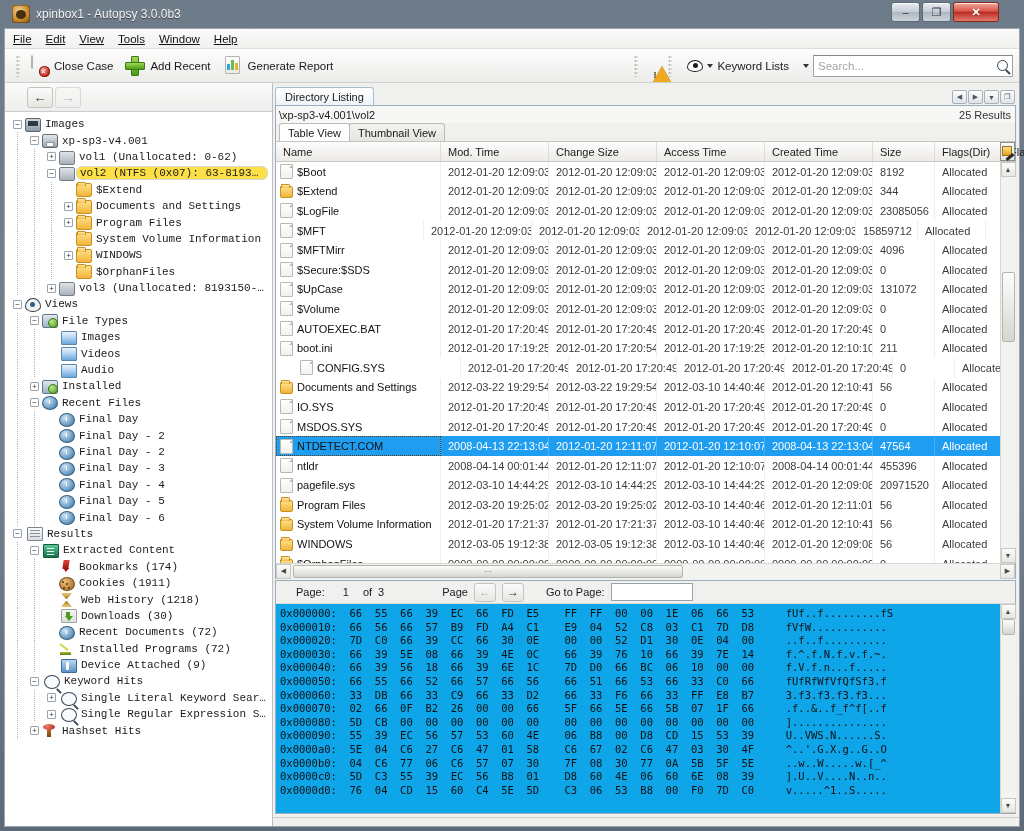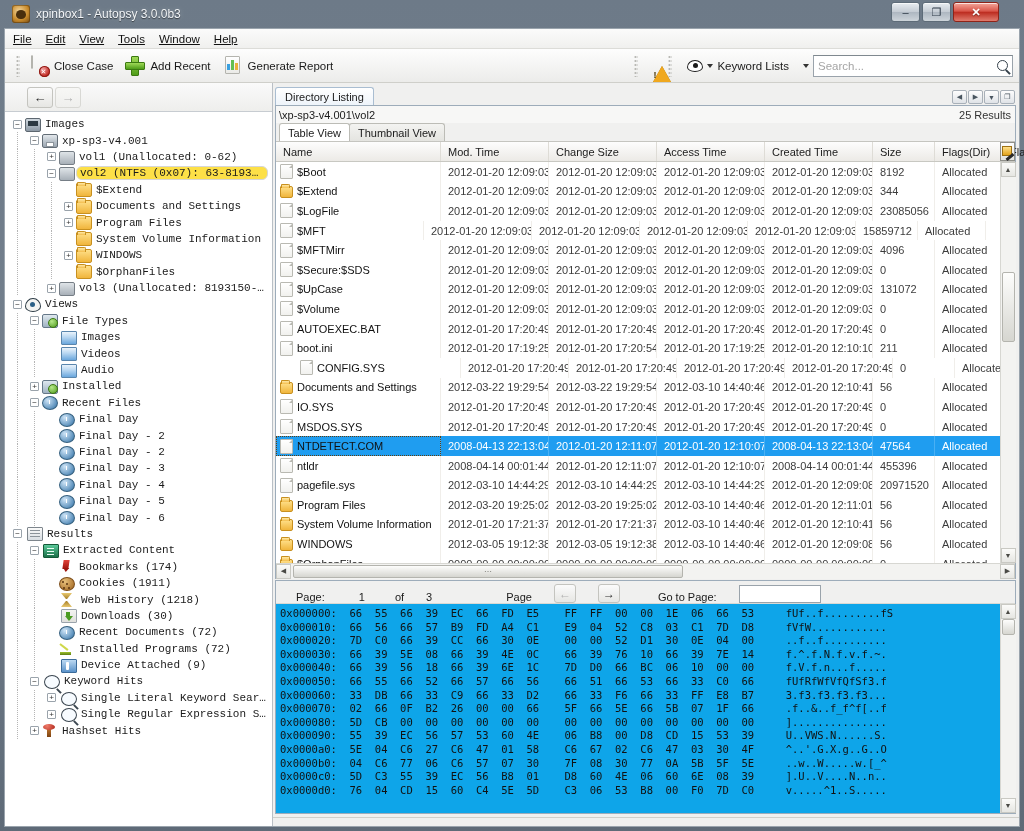--- a/index.html
+++ b/index.html
@@ -355,21 +355,21 @@
   
   #hexwin{ flex:1; min-height:0; margin:1px 3px 3px 2px; display:flex;flex-direction:column; }
   #hextabs{ height:18px; display:flex; align-items:flex-end; padding-left:3px; }
   .ht{ height:17px;padding:0 7px;font-size:11px;display:flex;align-items:center;
     border:1px solid #bcbcb6;border-bottom:none;border-radius:3px 3px 0 0;
     background:linear-gradient(180deg,#f3f3f1,#e4e4e0);margin-right:-1px;color:#b6b6b0; }
   .ht.act{ background:#fff;color:#111;z-index:2;position:relative; }
   .ht.en{ color:#111; }
   #hexbody{ flex:1; min-height:0; border:1px solid #9dacba;background:#fff;
     display:flex;flex-direction:column; }
-  #hexbar{ height:23px;display:flex;align-items:flex-end;gap:22px;padding:0 6px;
+  #hexbar{ height:23px;display:flex;align-items:center;gap:6px;padding:0 6px;
     font-size:11px;background:#f0f0ef;border-bottom:1px solid #d9d9d4; }
   .pbtn{ width:22px;height:19px;border:1px solid #c4c4bf;border-radius:3px;
     background:linear-gradient(180deg,#fbfbfb,#e6e6e3);
     display:flex;align-items:center;justify-content:center;font-size:12px;color:#2b2b2b; }
   .pbtn.dim{ color:#b2b2b2; }
   #gotopage{ width:82px;height:18px;border:1px solid #9aa3ab;background:#fff; }
   #hexscrollwrap{ flex:1;min-height:0;display:flex; }
   #hexcontent{ flex:1;min-width:0;overflow:hidden;background:#0ea5e9;
     padding:3px 0 0 4px; }
   pre#hexdump{ font-family:"DejaVu Sans Mono", monospace; font-size:10.5px;

